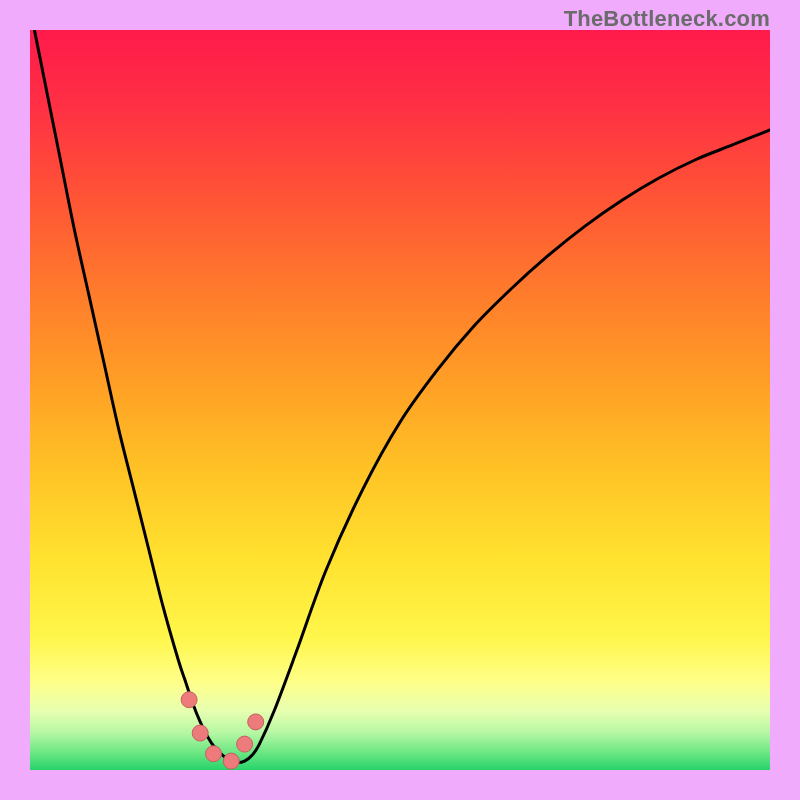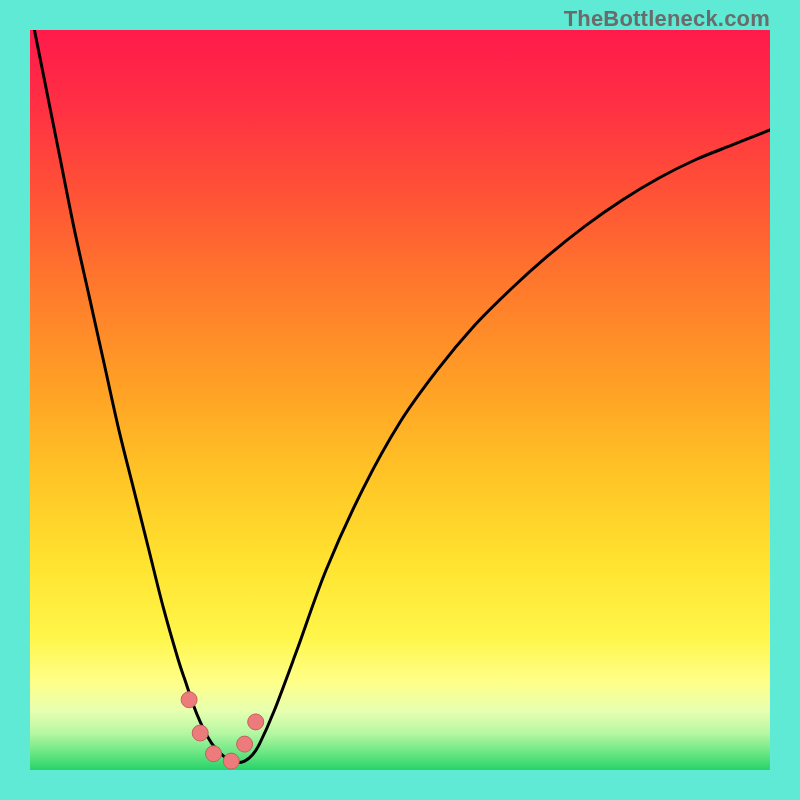--- a/index.html
+++ b/index.html
@@ -9,21 +9,21 @@
     height: 800px;
     background: #000;
     overflow: hidden;
   }
   .frame {
     position: absolute;
     top: 0;
     left: 0;
     width: 800px;
     height: 800px;
-    background: #5eead4;
+    background: #f0abfc;
   }
   .plot-area {
     position: absolute;
     left: 30px;
     top: 30px;
     width: 740px;
     height: 740px;
     overflow: hidden;
   }
   .gradient {

